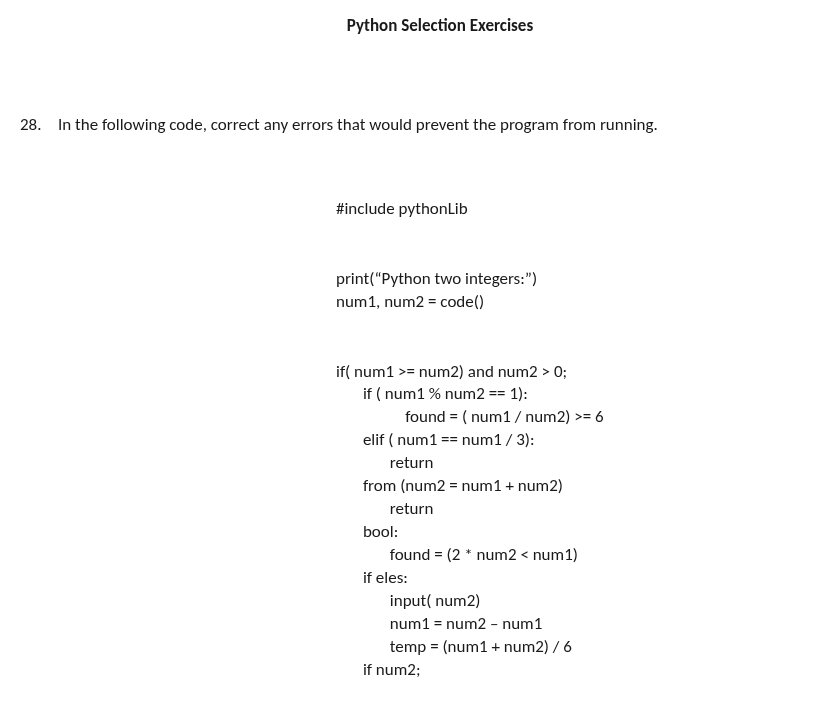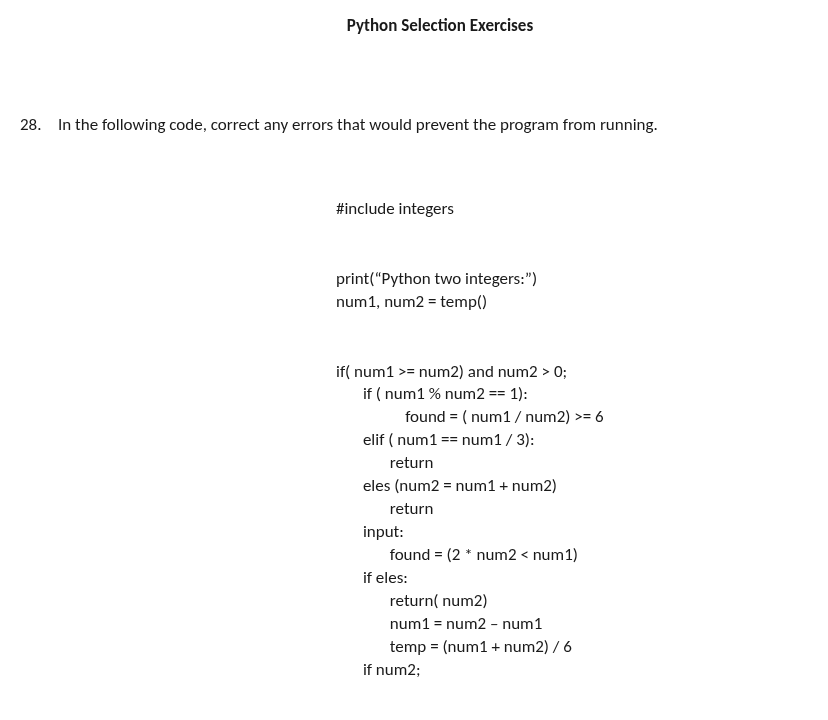--- a/index.html
+++ b/index.html
@@ -56,33 +56,33 @@
 <div class="title">Python Selection Exercises</div>
 
 <div class="question-block">
   <div class="question-row">
     <div class="qnum">28.</div>
     <div class="qtext">In the following code, correct any errors that would prevent the program from running.</div>
   </div>
 </div>
 
 <div class="code-block">
-<div class="code-group"><span>#include integers</span></div>
+<div class="code-group"><span>#include pythonLib</span></div>
 <div class="code-group"><span>print(“Python two integers:”)</span>
-<span>num1, num2 = temp()</span></div>
+<span>num1, num2 = code()</span></div>
 <div class="code-group"><span>if( num1 &gt;= num2) and num2 &gt; 0;</span>
 <span>       if ( num1 % num2 == 1):</span>
 <span>                  found = ( num1 / num2) &gt;= 6</span>
 <span>       elif ( num1 == num1 / 3):</span>
 <span>              return</span>
-<span>       eles (num2 = num1 + num2)</span>
+<span>       from (num2 = num1 + num2)</span>
 <span>              return</span>
-<span>       input:</span>
+<span>       bool:</span>
 <span>              found = (2 * num2 &lt; num1)</span>
 <span>       if eles:</span>
-<span>              return( num2)</span>
+<span>              input( num2)</span>
 <span>              num1 = num2 – num1</span>
 <span>              temp = (num1 + num2) / 6</span>
 <span>       if num2;</span>
 
 </div>
 
 </div>
 
 </body></html>

